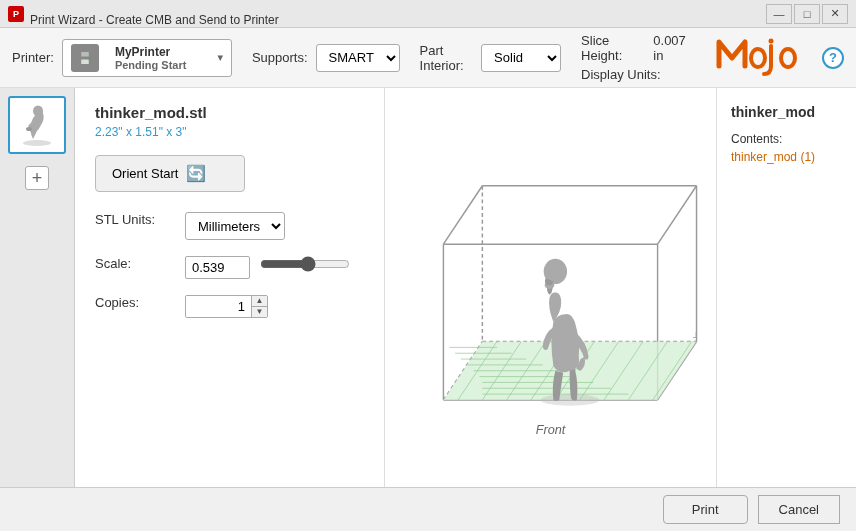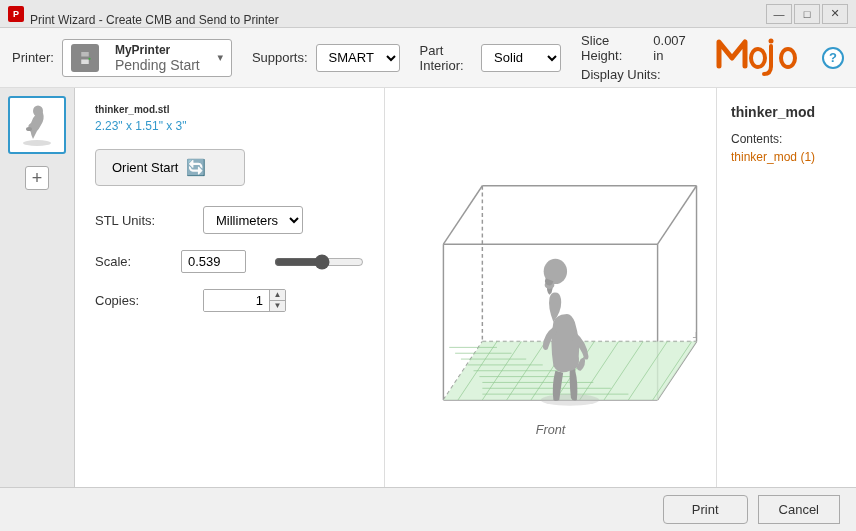--- a/index.html
+++ b/index.html
@@ -93,21 +93,21 @@
       height: 28px;
       background: #888;
       border-radius: 3px;
       display: flex;
       align-items: center;
       justify-content: center;
     }
     .printer-icon svg { fill: #4a4; }
     .printer-info { flex: 1; }
     .printer-name { font-size: 12px; font-weight: bold; color: #333; }
-    .printer-status { font-size: 14px; color: #666; }
+    .printer-status { font-size: 11px; color: #666; font-weight: bold; }
     .printer-arrow {
       color: #666;
       font-size: 11px;
     }
     select.dropdown {
       border: 1px solid #aaa;
       background: white;
       border-radius: 3px;
       padding: 4px 8px;
       font-size: 13px;
@@ -198,21 +198,21 @@
     }
 
     
     .part-settings {
       width: 310px;
       padding: 16px 20px;
       border-right: 1px solid #ddd;
       background: white;
     }
     .part-filename {
-      font-size: 10px;
+      font-size: 15px;
       font-weight: bold;
       color: #333;
       margin-bottom: 4px;
     }
     .part-dims {
       font-size: 12px;
       color: #3399cc;
       margin-bottom: 16px;
     }
     .orient-btn {
@@ -226,23 +226,23 @@
       cursor: pointer;
       font-size: 13px;
       margin-bottom: 20px;
       width: 150px;
     }
     .orient-icon {
       font-size: 16px;
     }
     .form-row {
       display: flex;
-      align-items: center;
+      align-items: flex-start;
       margin-bottom: 16px;
-      gap: 28px;
+      gap: 10px;
     }
     .form-row-label {
       width: 80px;
       font-size: 13px;
       color: #333;
     }
     .scale-input {
       width: 65px;
       border: 1px solid #aaa;
       padding: 3px 6px;

